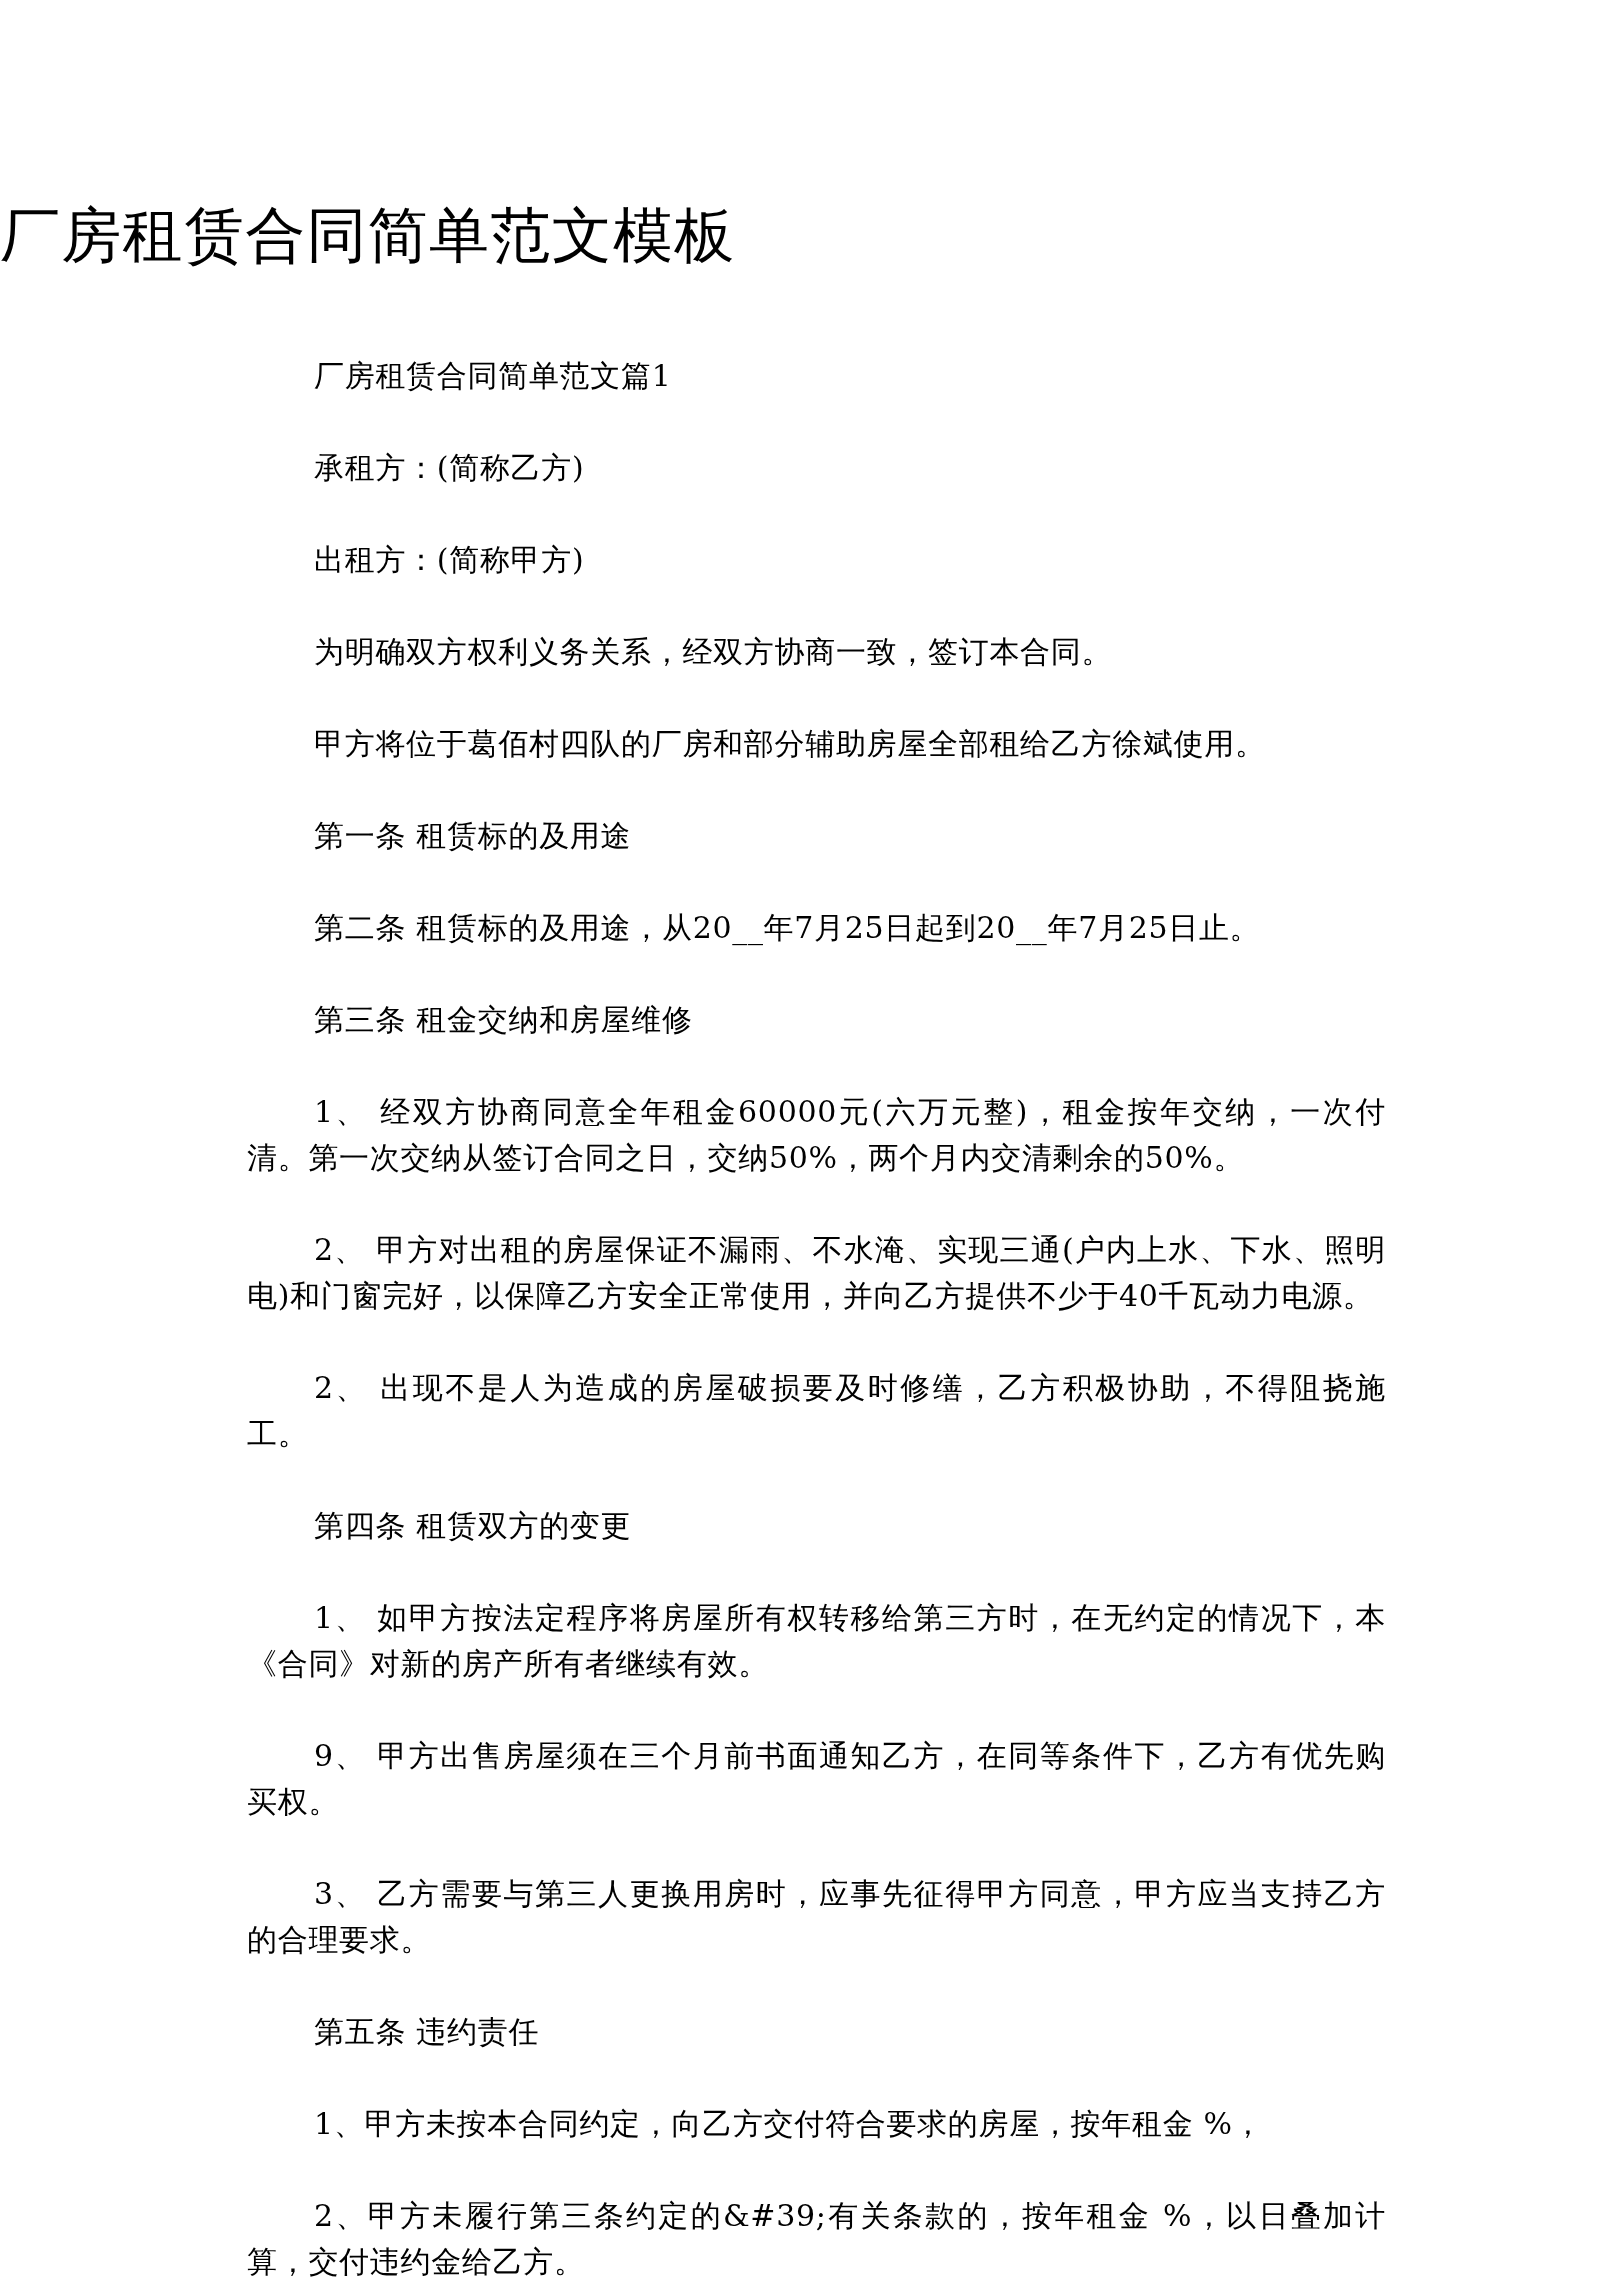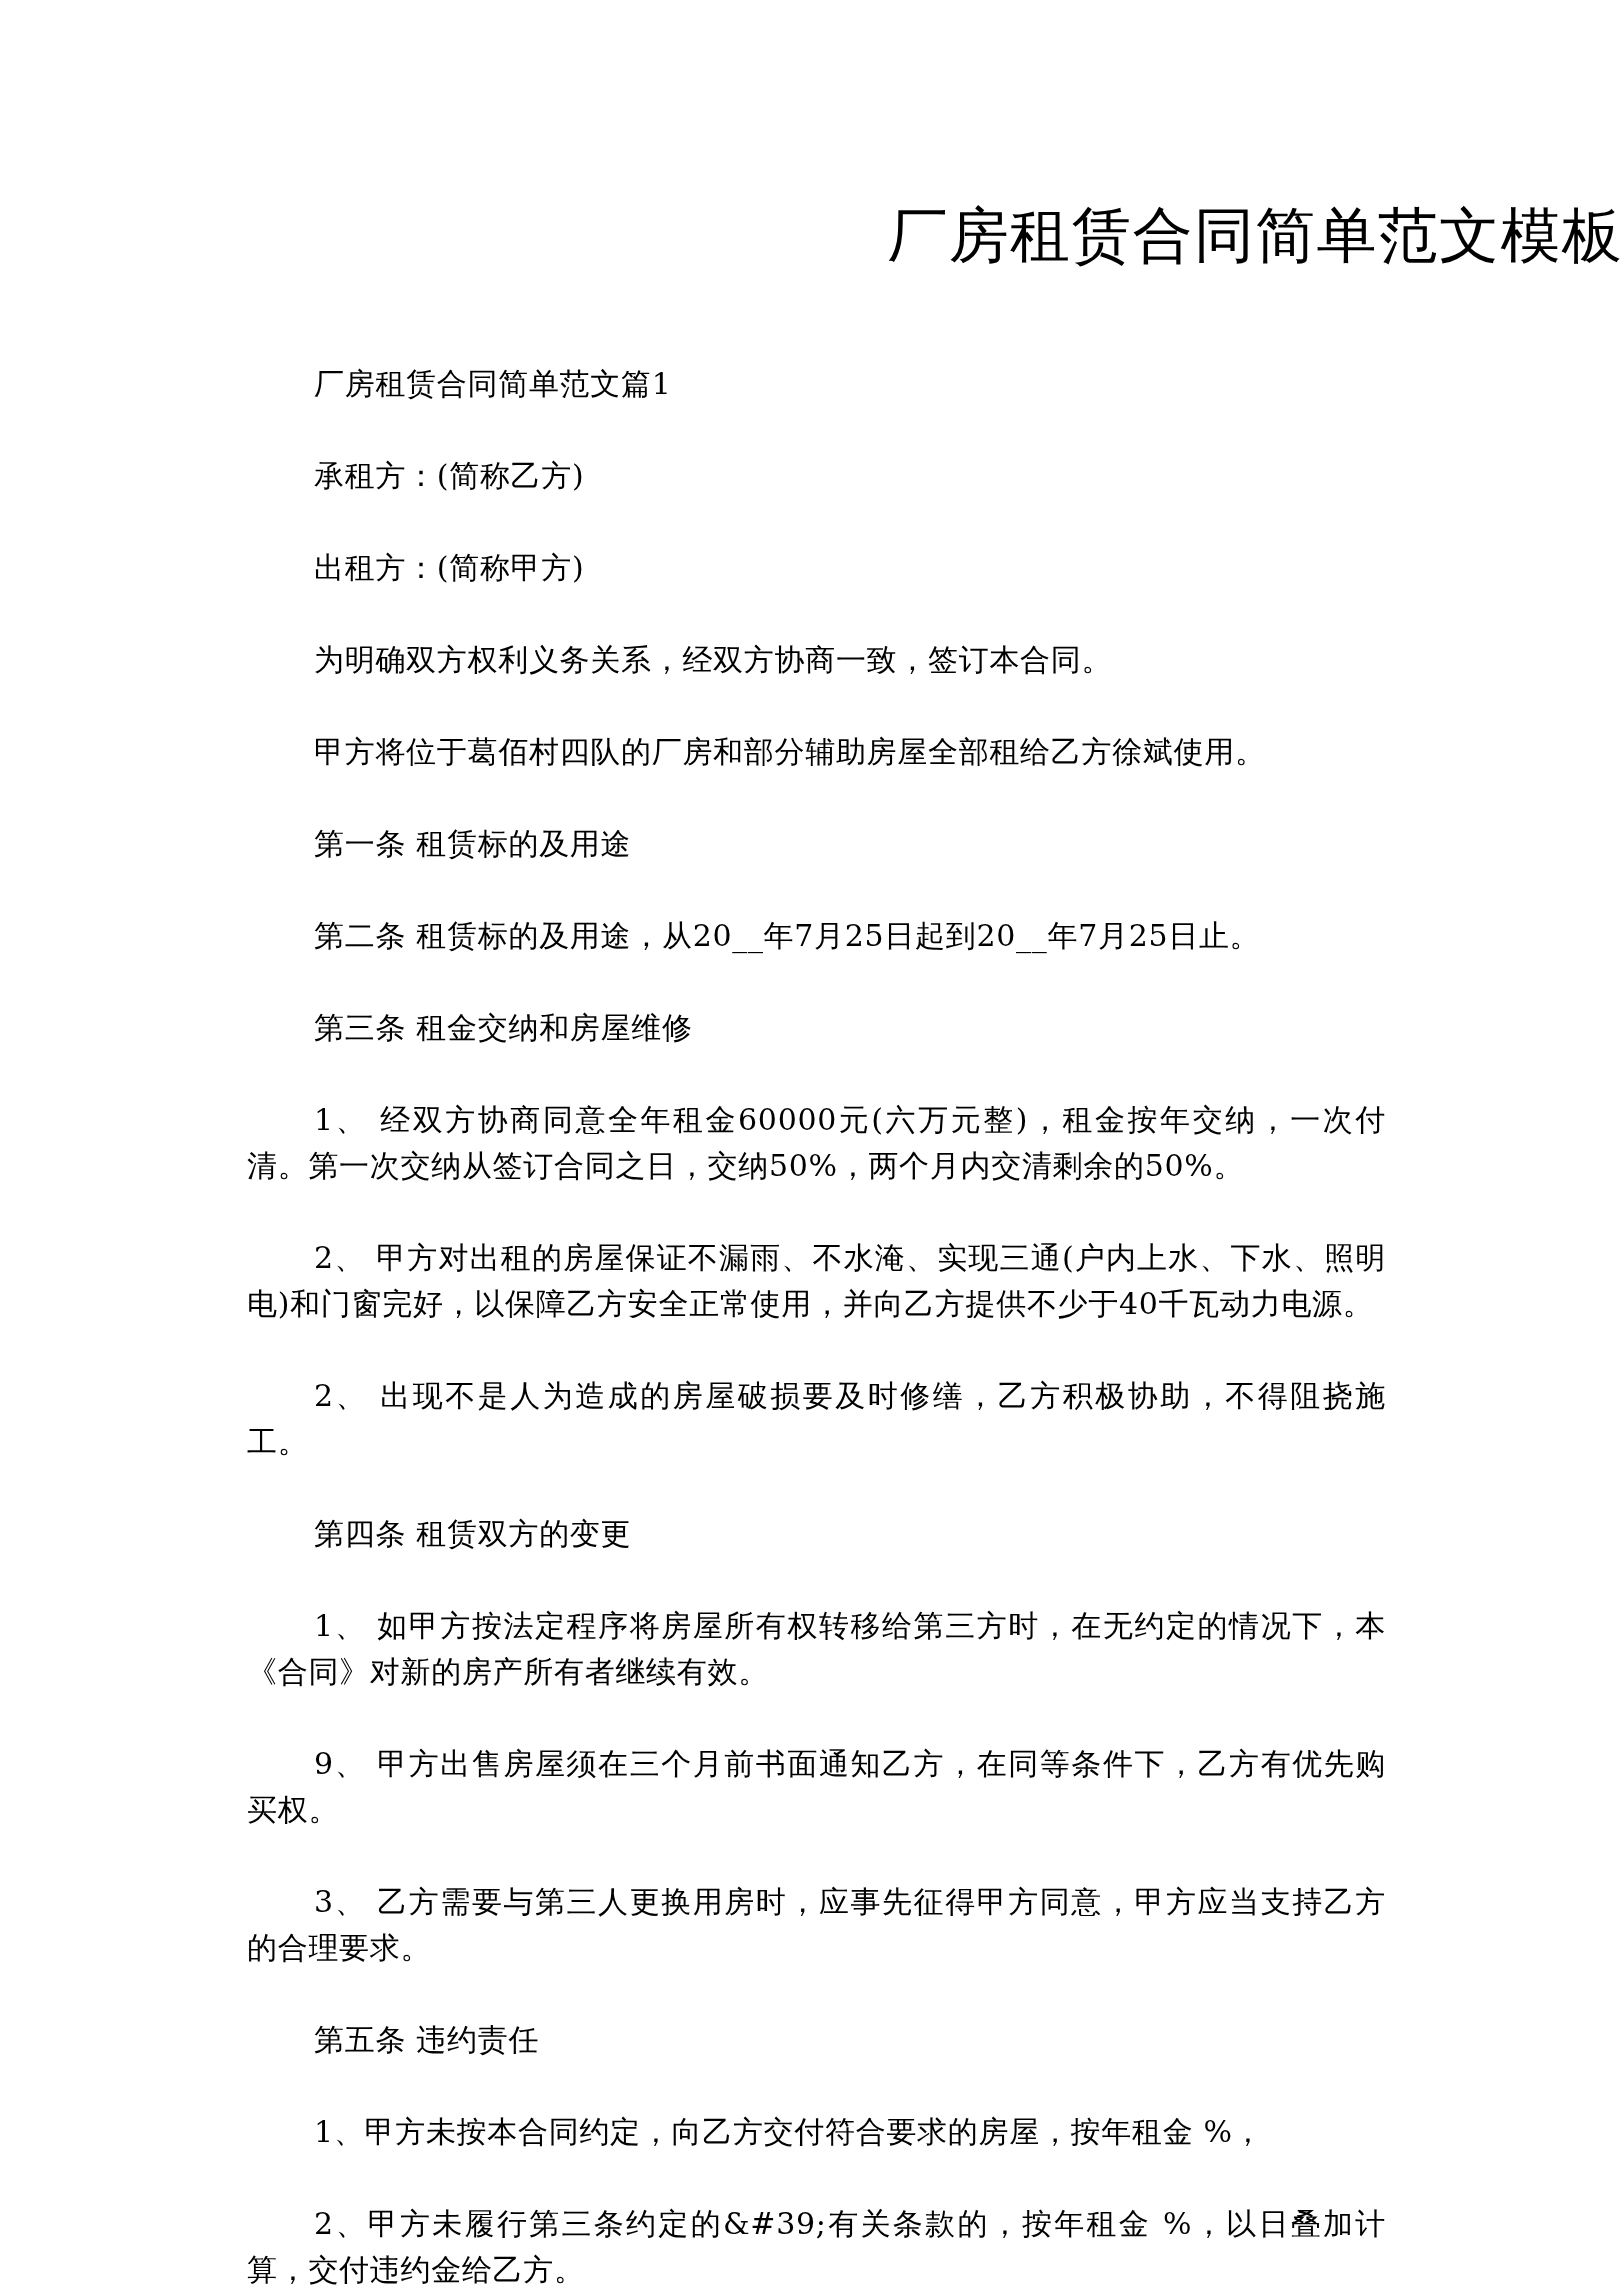--- a/index.html
+++ b/index.html
@@ -21,37 +21,37 @@
       top: 0;
       width: 1623px;
       height: 2295px;
       background: #ffffff;
     }
     .title {
       position: absolute;
       left: 0;
       top: 196px;
       width: 1623px;
-      text-align: right;
+      text-align: left;
       font-size: 60px;
       line-height: 79px;
       letter-spacing: 1.3px;
       font-family: "DejaVu Serif", "Liberation Serif", serif;
     }
     .body-text {
       position: absolute;
       left: 247px;
       top: 353px;
       width: 1139px;
       font-size: 30px;
       line-height: 46px;
       letter-spacing: 0.7px;
     }
     .para {
-      margin: 8px 0 46px 0;
+      margin: 0 0 46px 0;
       text-indent: 67px;
       text-align: justify;
       text-align-last: left;
     }
   </style>
 </head>
 <body>
 
 <div class="page">
   <div class="title">厂房租赁合同简单范文模板</div>

